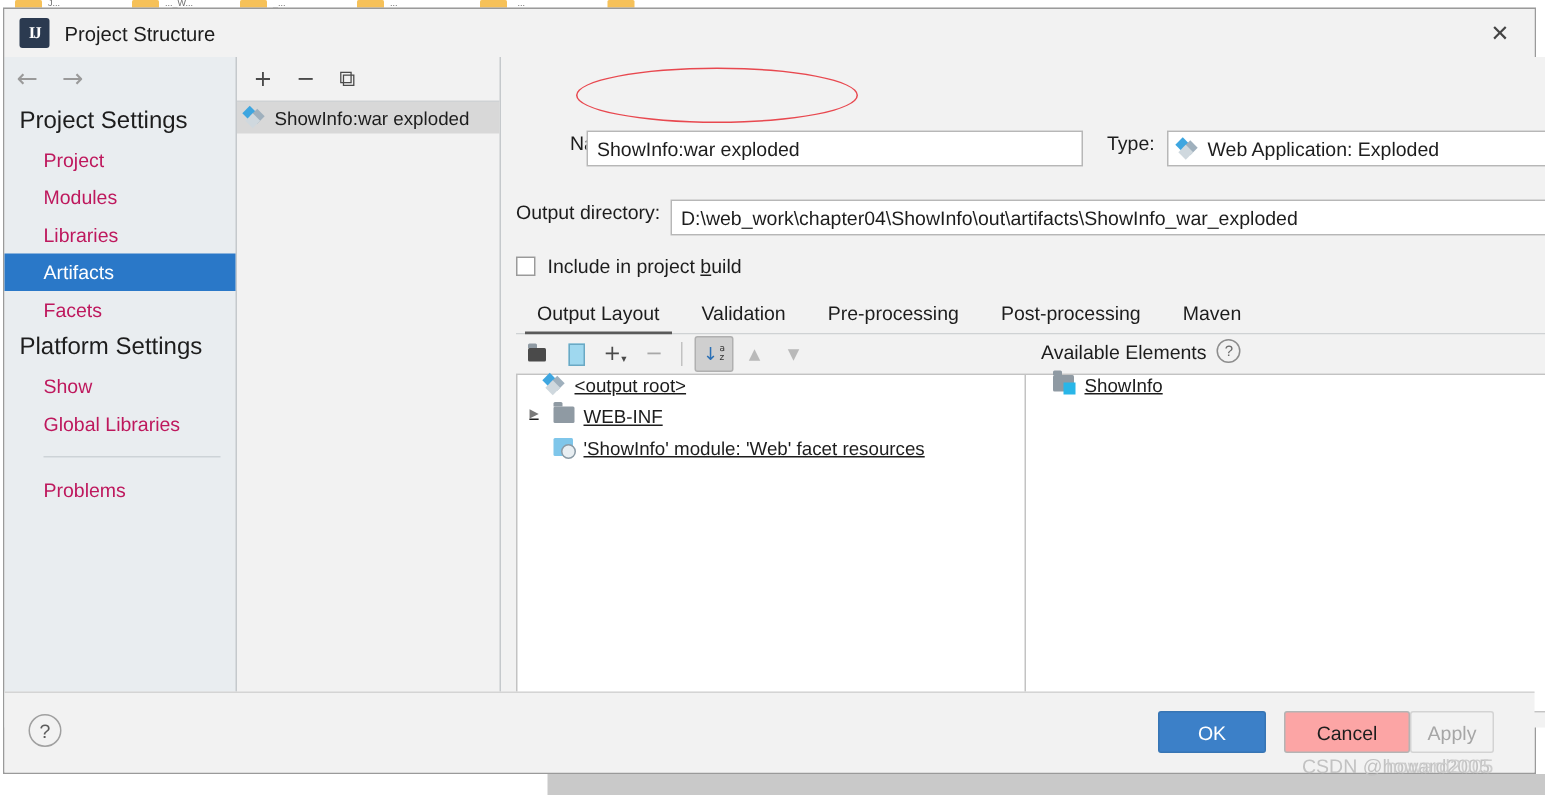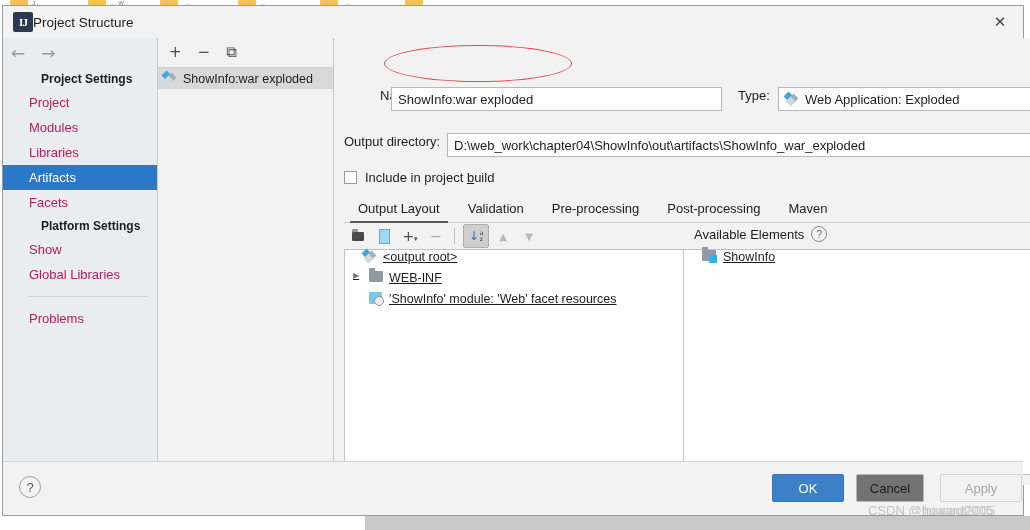--- a/index.html
+++ b/index.html
@@ -60,21 +60,21 @@
   .app-icon {
     width: 20px; height: 20px; margin-left: 10px;
     background: #2b3a50;
     border-radius: 2px;
     display: flex; align-items: center; justify-content: center;
     color: #ffffff; font-size: 11px; font-weight: bold;
     letter-spacing: -1px;
     font-family: "Liberation Serif", serif;
   }
   .title-text {
-    font-size: 13.5px; color: #1d1d1d;
+    margin-left: 10px; font-size: 13.5px; color: #1d1d1d;
   }
   .close-btn {
     position: absolute; right: 0; top: 0;
     width: 46px; height: 31px;
     display: flex; align-items: center; justify-content: center;
     font-size: 15px; color: #444; cursor: default;
     font-family: "DejaVu Sans", sans-serif;
   }
 
   
@@ -93,23 +93,22 @@
     position: relative;
   }
   .nav-arrows {
     height: 30px; display: flex; align-items: center; padding-left: 8px; gap: 16px;
   }
   .nav-arrow {
     font-size: 17px; color: #9a9a9a; font-family: "DejaVu Sans", sans-serif;
     line-height: 1;
   }
   .side-group {
-    font-size: 12px; font-weight: bold; color: #1d1d1d;
+    font-size: 16px; font-weight: normal; color: #1d1d1d;
     padding: 4px 0 4px 10px;
-    margin-left: 28px;
   }
   .side-item {
     font-size: 13px; color: #be185d;
     padding: 4px 0 4px 26px;
     height: 17px; line-height: 17px;
   }
   .side-item.selected {
     background: #2a78c8; color: #ffffff;
   }
   .side-sep {
@@ -272,25 +271,25 @@
     position: absolute; top: 12px;
     height: 28px; box-sizing: border-box;
     display: flex; align-items: center; justify-content: center;
     font-size: 13px; border-radius: 2px;
   }
   .btn-ok {
     left: 769px; width: 72px;
     background: #3c80c8; border: 1px solid #3775b4; color: #ffffff;
   }
   .btn-cancel {
-    left: 853px; width: 68px;
-    background: #737373; border: 1px solid #b4b4b4; color: #1d1d1d;
+    left: 853px; width: 84px;
+    background: #fca5a5; border: 1px solid #b4b4b4; color: #1d1d1d;
   }
   .btn-apply {
-    left: 937px; width: 82px;
+    left: 937px; width: 56px;
     background: #f2f2f2; border: 1px solid #d3d3d3; color: #a6a6a6;
   }
 
   
   .annot-ellipse {
     position: absolute; left: 384px; top: 45px;
     width: 186px; height: 35px;
     border: 1.6px solid #e8484f;
     border-radius: 50%;
     pointer-events: none;

